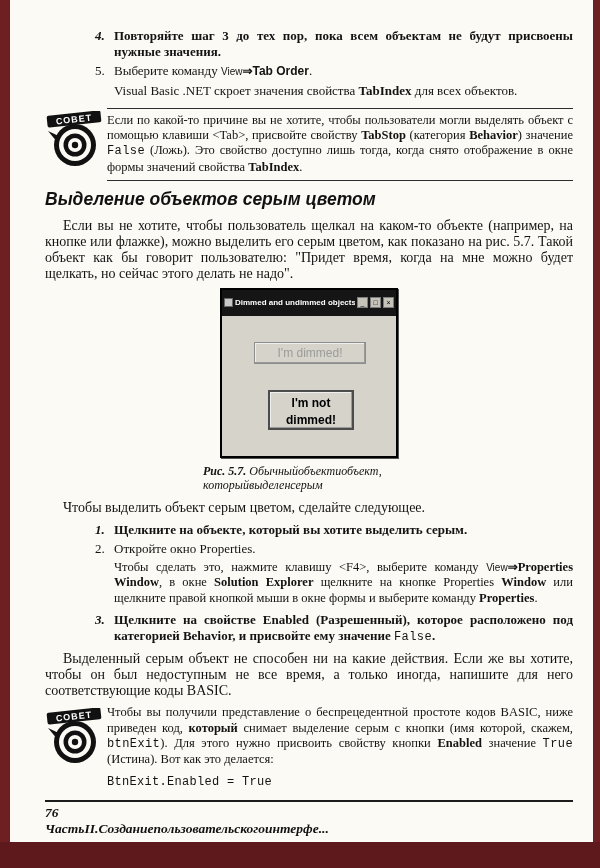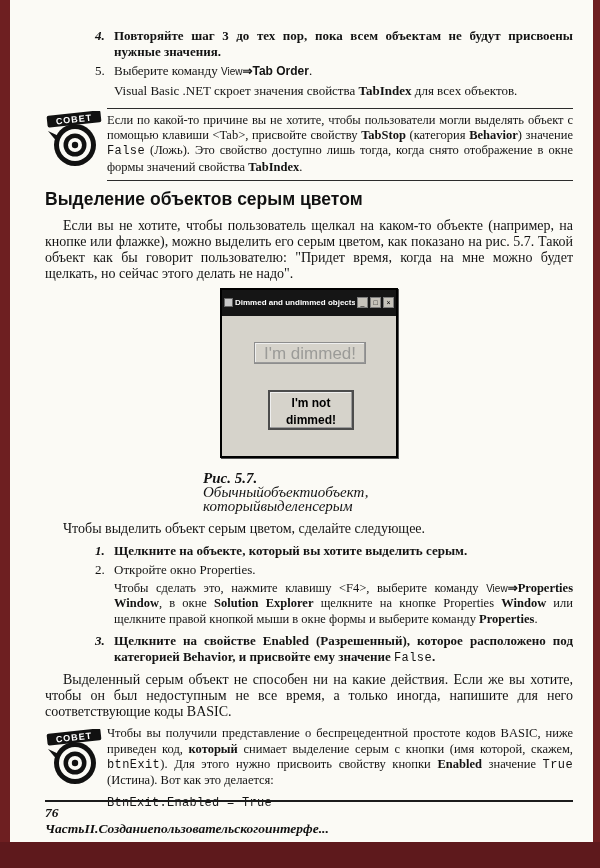--- a/index.html
+++ b/index.html
@@ -41,50 +41,50 @@
   .tip { display:flex; margin:4px 0 8px 0; }
   .tip-iconwrap { flex:0 0 62px; padding-top:3px; }
   .tip-col { flex:1; min-width:0; }
   .tip-body { font-size:12.5px; line-height:15.2px; text-align:justify; }
   .tip.ruled .tip-col { border-top:1px solid #2c2c2c; border-bottom:1px solid #2c2c2c; padding:4px 0 5px; }
   .code { font-family:"Liberation Mono","DejaVu Sans Mono",monospace; font-size:12px; margin-top:8px; letter-spacing:.3px; }
 
   
   .heading {
     font-family:"Liberation Sans",sans-serif; font-weight:bold;
-    font-size:17.5px; line-height:21px; margin:8px 0 8px 0; color:#111;
+    font-size:17.5px; line-height:21px; margin:8px 0 8px 0; color:#111;font-style:italic;
   }
 
   
   .figure { margin:4px 0 8px 0; }
   .win { width:178px; margin:0 auto; border:2px solid #000; background:#d6d3cb; box-shadow:1px 1px 0 #555; }
   .win-titlebar {
     height:15px; background:#151515; color:#fff; display:flex; align-items:center;
     font-family:"Liberation Sans",sans-serif; font-size:8px; padding:13px 2px; gap:2px;
   }
   .win-sysicon { width:9px; height:9px; background:#c8c8c8; border:1px solid #666; flex:0 0 auto; }
   .win-title { flex:1; font-weight:bold; white-space:nowrap; overflow:hidden; }
   .win-btn {
     flex:0 0 auto; width:11px; height:11px; background:#c6c3bb; border:1px solid #7d7d7d;
     color:#000; font-size:7px; line-height:9px; text-align:center;
   }
   .win-body { height:140px; position:relative; background:#d6d3cb; }
   .btn-dimmed {
     position:absolute; left:32px; top:26px; width:112px; height:22px;
     border:1px solid #8d8d8d; box-shadow:inset -1px -1px 0 #9a9a9a, inset 1px 1px 0 #efefef;
-    color:#9b9b98; font-family:"Liberation Sans",sans-serif; font-size:17px;
+    color:#9b9b98; font-family:"Liberation Sans",sans-serif; font-size:12px;
     text-align:center; line-height:21px;
   }
   .btn-undimmed {
     position:absolute; left:46px; top:74px; width:86px; height:40px;
     border:2px solid #4c4c4c; box-shadow:inset -1px -1px 0 #9a9a9a, inset 1px 1px 0 #efefef;
     color:#000; font-weight:bold; font-family:"Liberation Sans",sans-serif; font-size:12px;
     text-align:center; line-height:17px; padding-top:3px;
   }
-  .caption { width:212px; margin:13px auto 0; font-size:15px; line-height:14px; }
+  .caption { width:212px; margin:6px auto 0; font-size:12px; line-height:14px; }
 
   
   .footer {
     position:absolute; left:45px; right:27px; bottom:31px;
     border-top:2px solid #1c1c1c; padding-top:3px;
     display:flex; justify-content:space-between; align-items:baseline;
     font-weight:bold; font-style:italic; font-size:13.5px; color:#111;
     white-space:nowrap; overflow:hidden;flex-direction:column;
   }
 </style>

